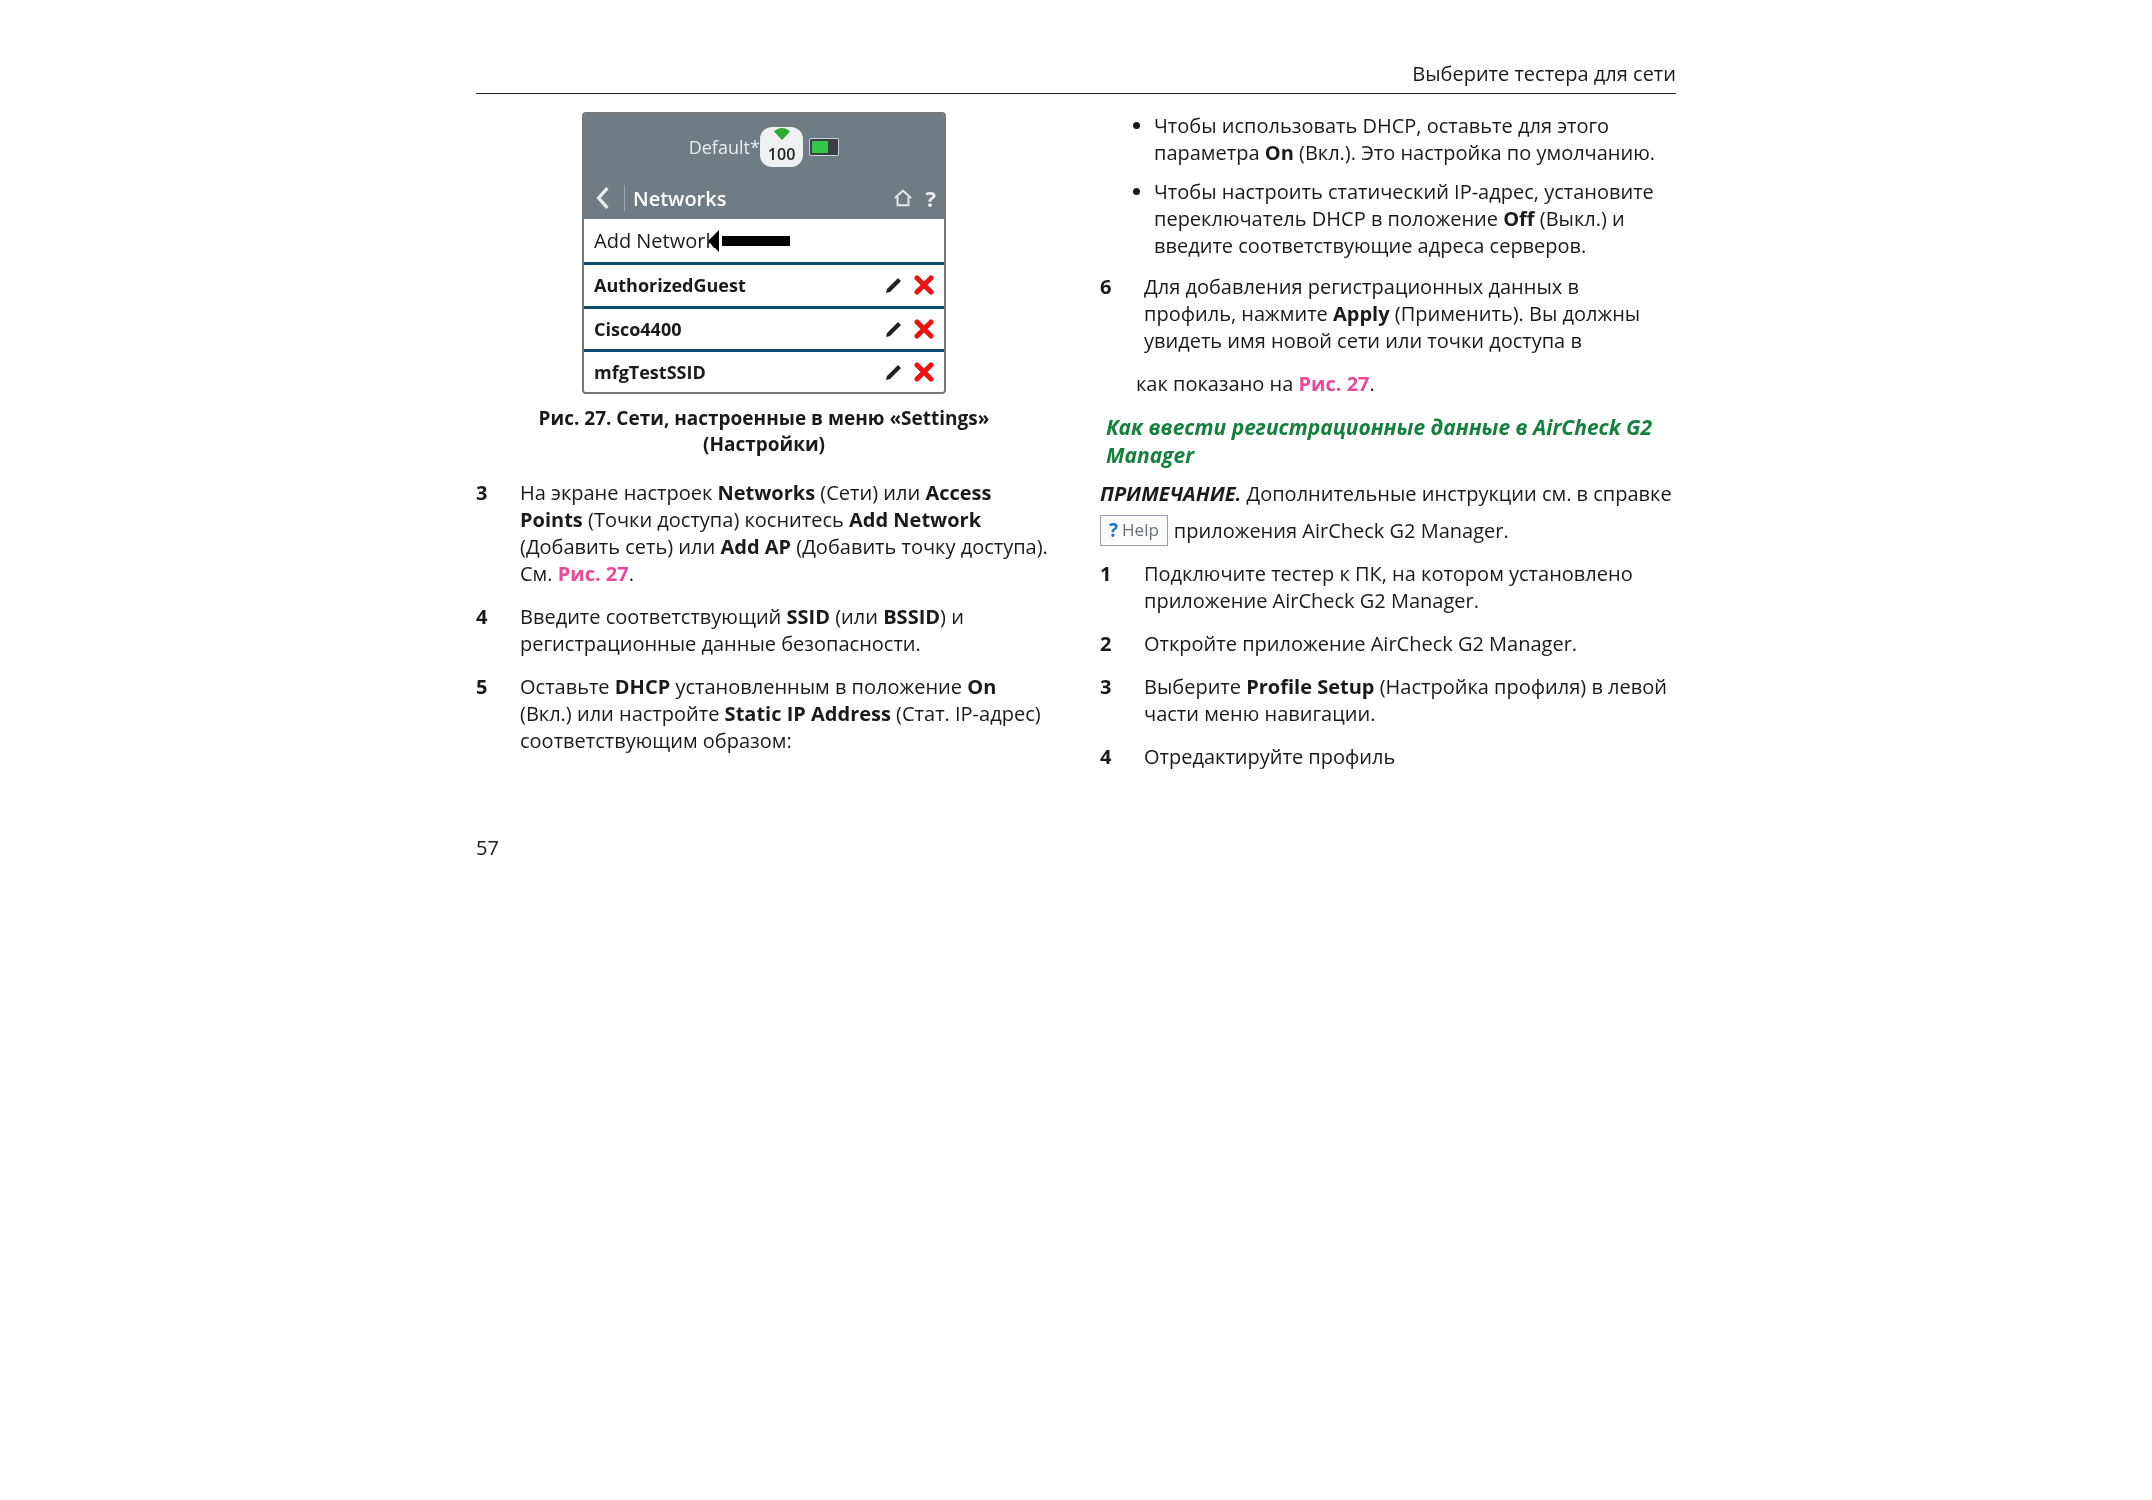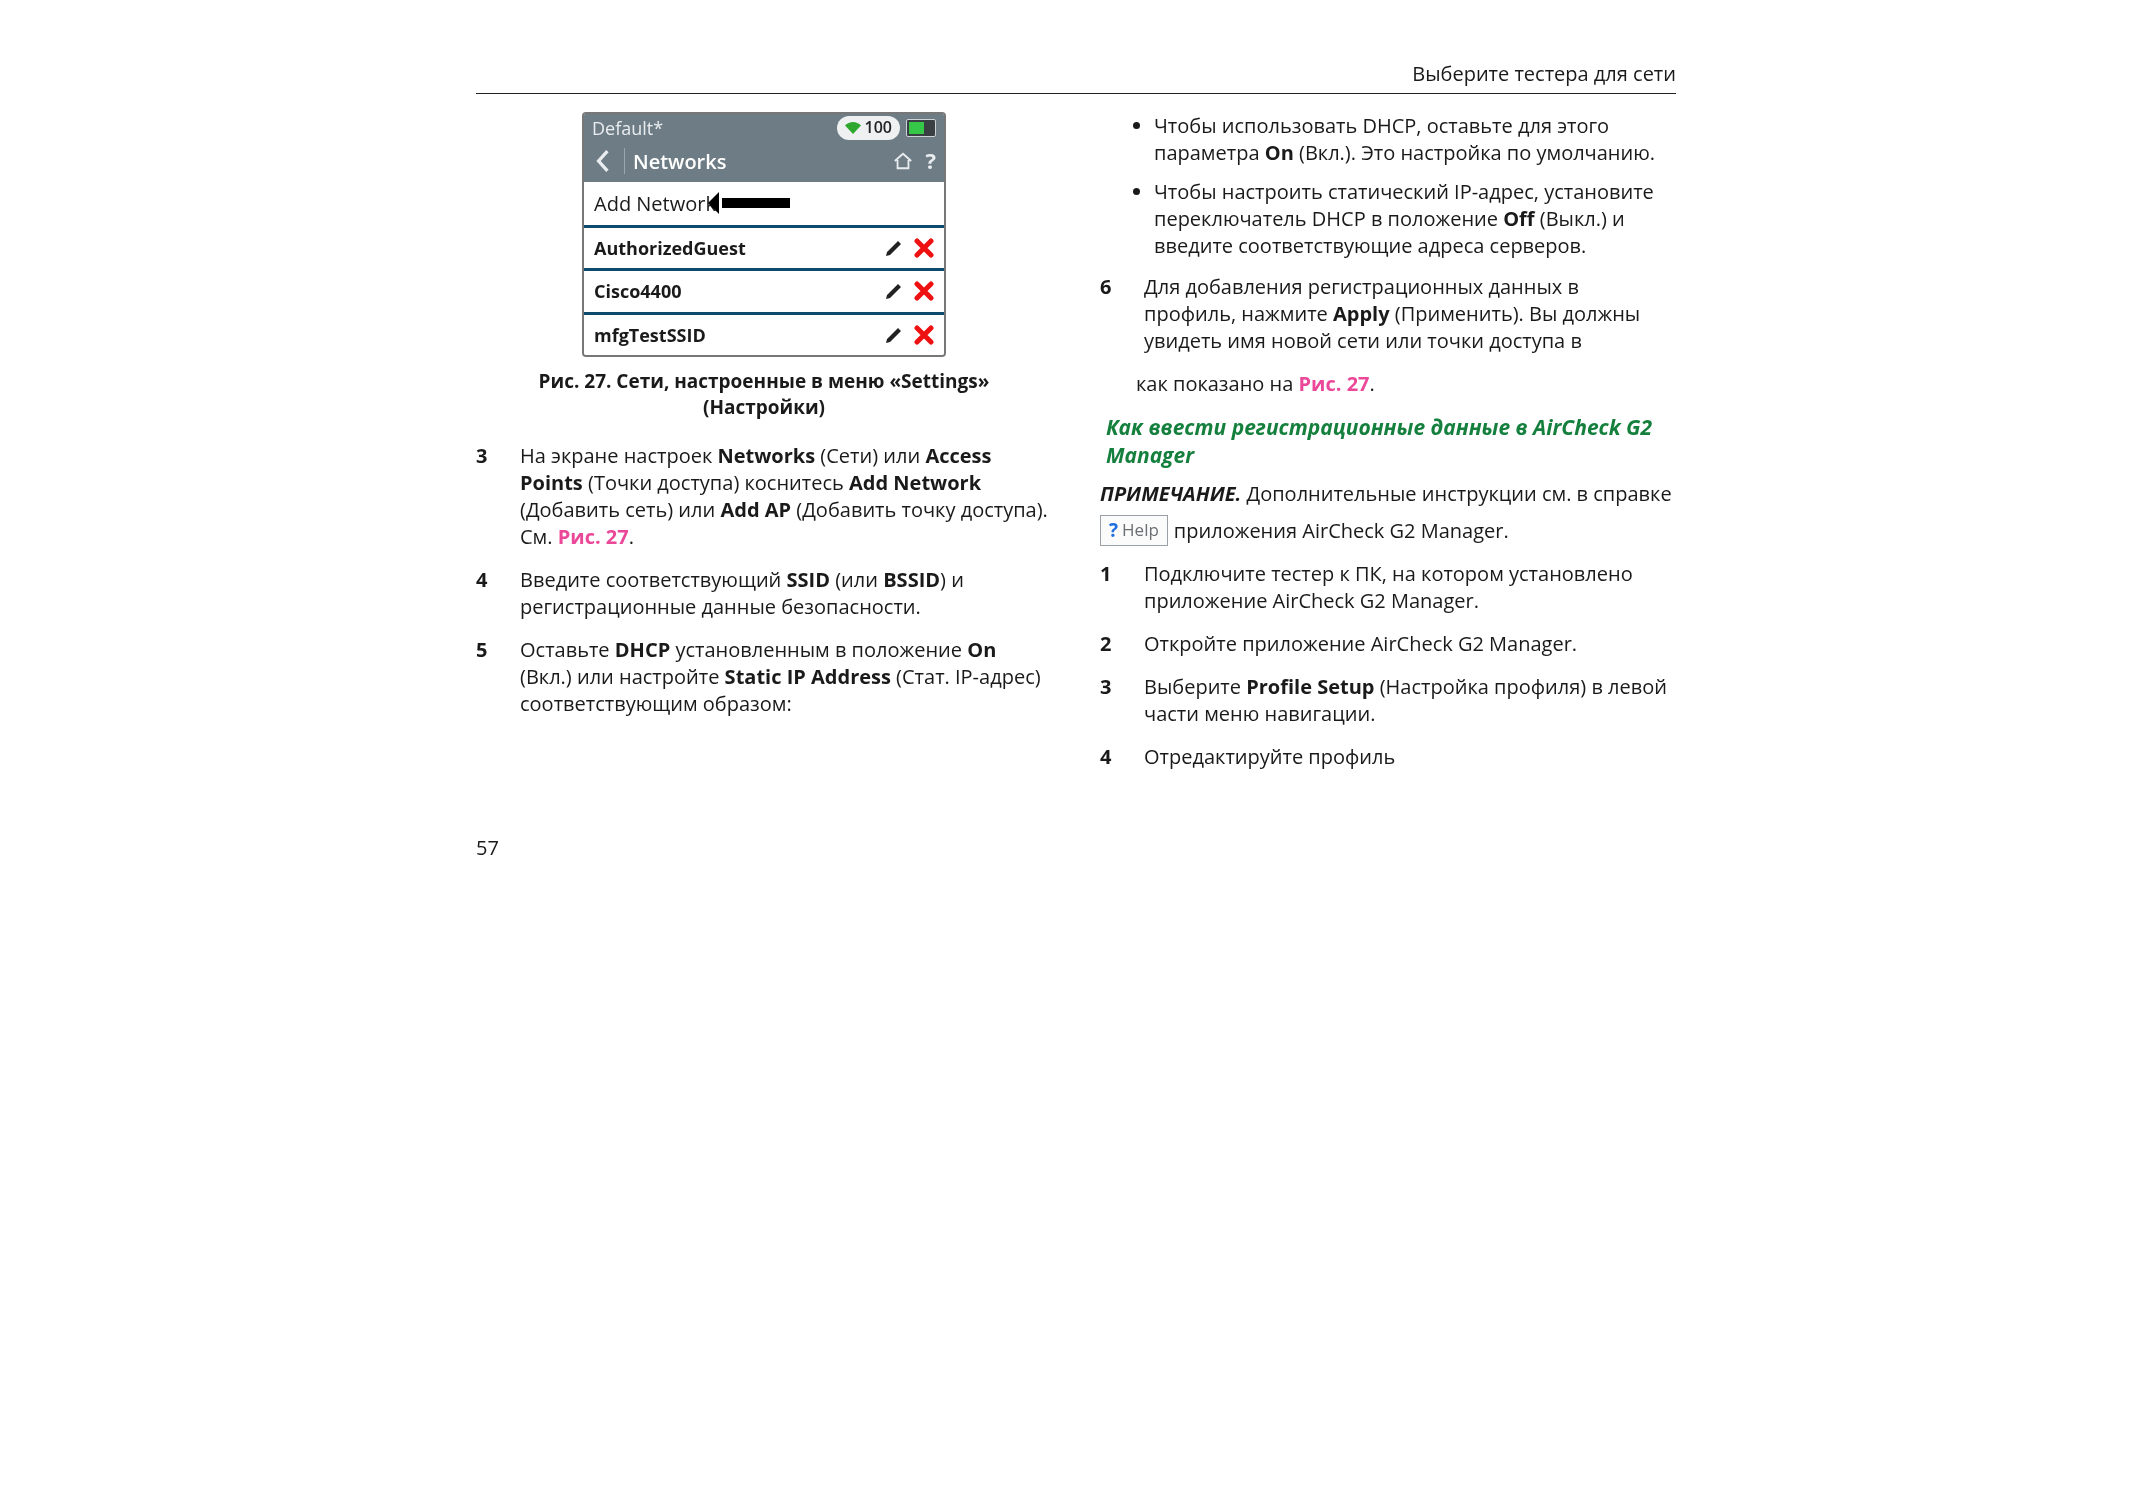--- a/index.html
+++ b/index.html
@@ -39,38 +39,39 @@
     margin: 0 auto 12px auto;
     border: 2px solid #777;
     border-radius: 4px;
     background: #fff;
     box-shadow: 0 0 0 1px #aaa inset;
     overflow: hidden;
   }
   .statusbar {
     display: flex;
     align-items: center;
-    justify-content: space-between;
+    justify-content: center;
     background: #6e7c85;
     color: #e9edf0;
     font-size: 18px;
-    padding: 2px 8px;
+    padding: 13px 8px;
   }
   .statusbar .title { font-weight: 400; }
   .statusbar .right { display: flex; align-items: center; gap: 6px; }
   .pill {
     display: inline-flex;
     align-items: center;
     gap: 4px;
     background: #eef0f1;
     color: #222;
     border-radius: 12px;
     padding: 1px 8px;
     font-weight: 600;
     font-size: 16px;
+    flex-direction: column;
   }
   .wifi-icon svg { display: block; }
   .battery {
     width: 28px; height: 16px;
     border: 1px solid #cdd2d6; border-radius: 2px;
     position: relative; background: #3a3f44;
     display: inline-block;
   }
   .battery::after {
     content: ""; position: absolute; left: 2px; top: 2px; bottom: 2px;

